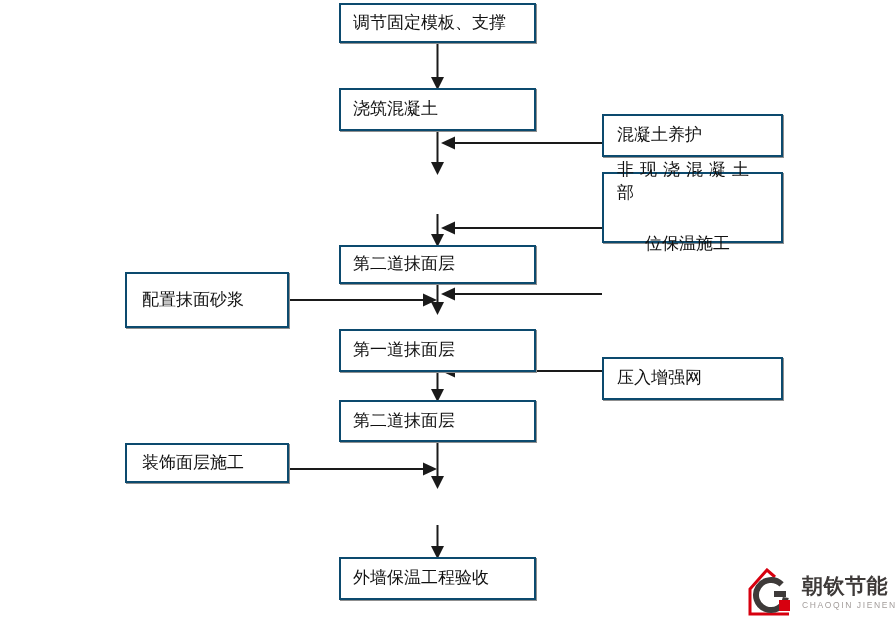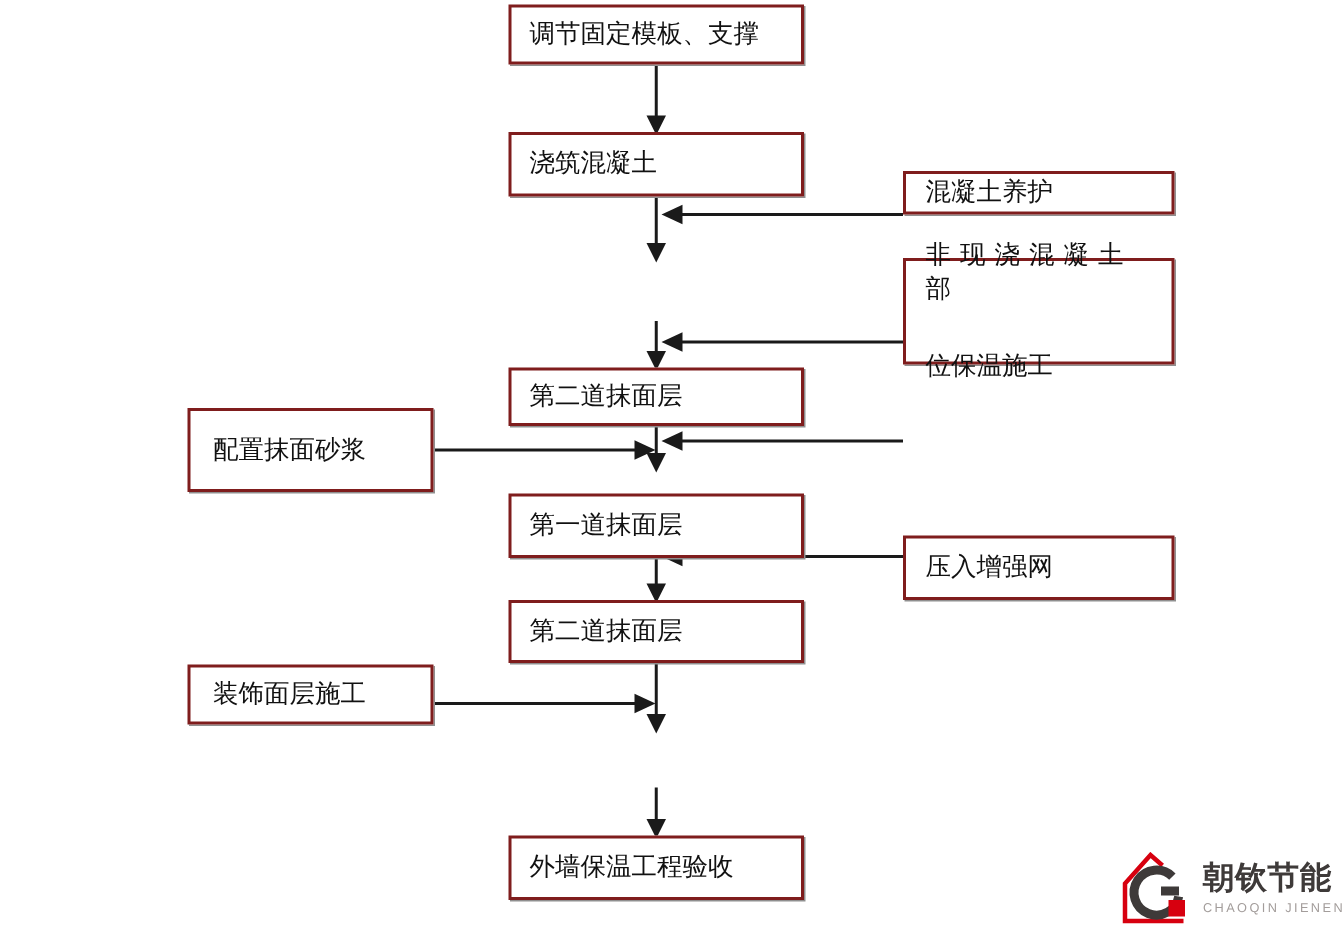--- a/index.html
+++ b/index.html
@@ -25,36 +25,36 @@
   svg.connectors line {
     stroke: #1a1a1a;
     stroke-width: 2;
   }
   svg.connectors polygon {
     fill: #1a1a1a;
   }
   .box {
     position: absolute;
     box-sizing: border-box;
-    border: 2px solid #7f1d1d;
+    border: 2px solid #0c4a6e;
     background: #ffffff;
     display: flex;
     align-items: center;
     font-size: 17px;
     color: #111111;
     box-shadow: 1px 1px 0 #8f8f8f;
     line-height: 1.35;
   }
   .box.main  { left: 339px; width: 197px; padding: 0 4px 0 12px; }
   .box.right { left: 602px; width: 181px; padding: 0 4px 0 13px; }
   .box.left  { left: 93px;  width: 164px; padding: 0 4px 0 15px; margin-left: 32px; }
   .lbl { white-space: pre-line; }
   .twoline .ln { display: block; }
   .twoline .ln.spread { letter-spacing: 6px; }
-  .twoline .ln + .ln { margin-top: 6px; }
+  .twoline .ln + .ln { margin-top: 6px; margin-left: 28px; }
 
   .logo {
     position: absolute;
     left: 746px;
     top: 568px;
     display: flex;
     align-items: center;
     gap: 6px;
     font-family: "Liberation Sans", "DejaVu Sans", sans-serif;
   }
@@ -123,21 +123,21 @@
   <div class="box main" style="top:329px;height:43px">
     <span class="lbl">第一道抹面层</span>
   </div>
   <div class="box main" style="top:400px;height:42px">
     <span class="lbl">第二道抹面层</span>
   </div>
   <div class="box main" style="top:557px;height:43px">
     <span class="lbl">外墙保温工程验收</span>
   </div>
 
-  <div class="box right" style="top:114px;height:29px">
+  <div class="box right" style="top:114px;height:43px">
     <span class="lbl">混凝土养护</span>
   </div>
   <div class="box right twoline" style="top:172px;height:71px">
     <span class="lbl">
       <span class="ln spread">非现浇混凝土部</span>
       <span class="ln">位保温施工</span>
     </span>
   </div>
   <div class="box right" style="top:357px;height:43px">
     <span class="lbl">压入增强网</span>

